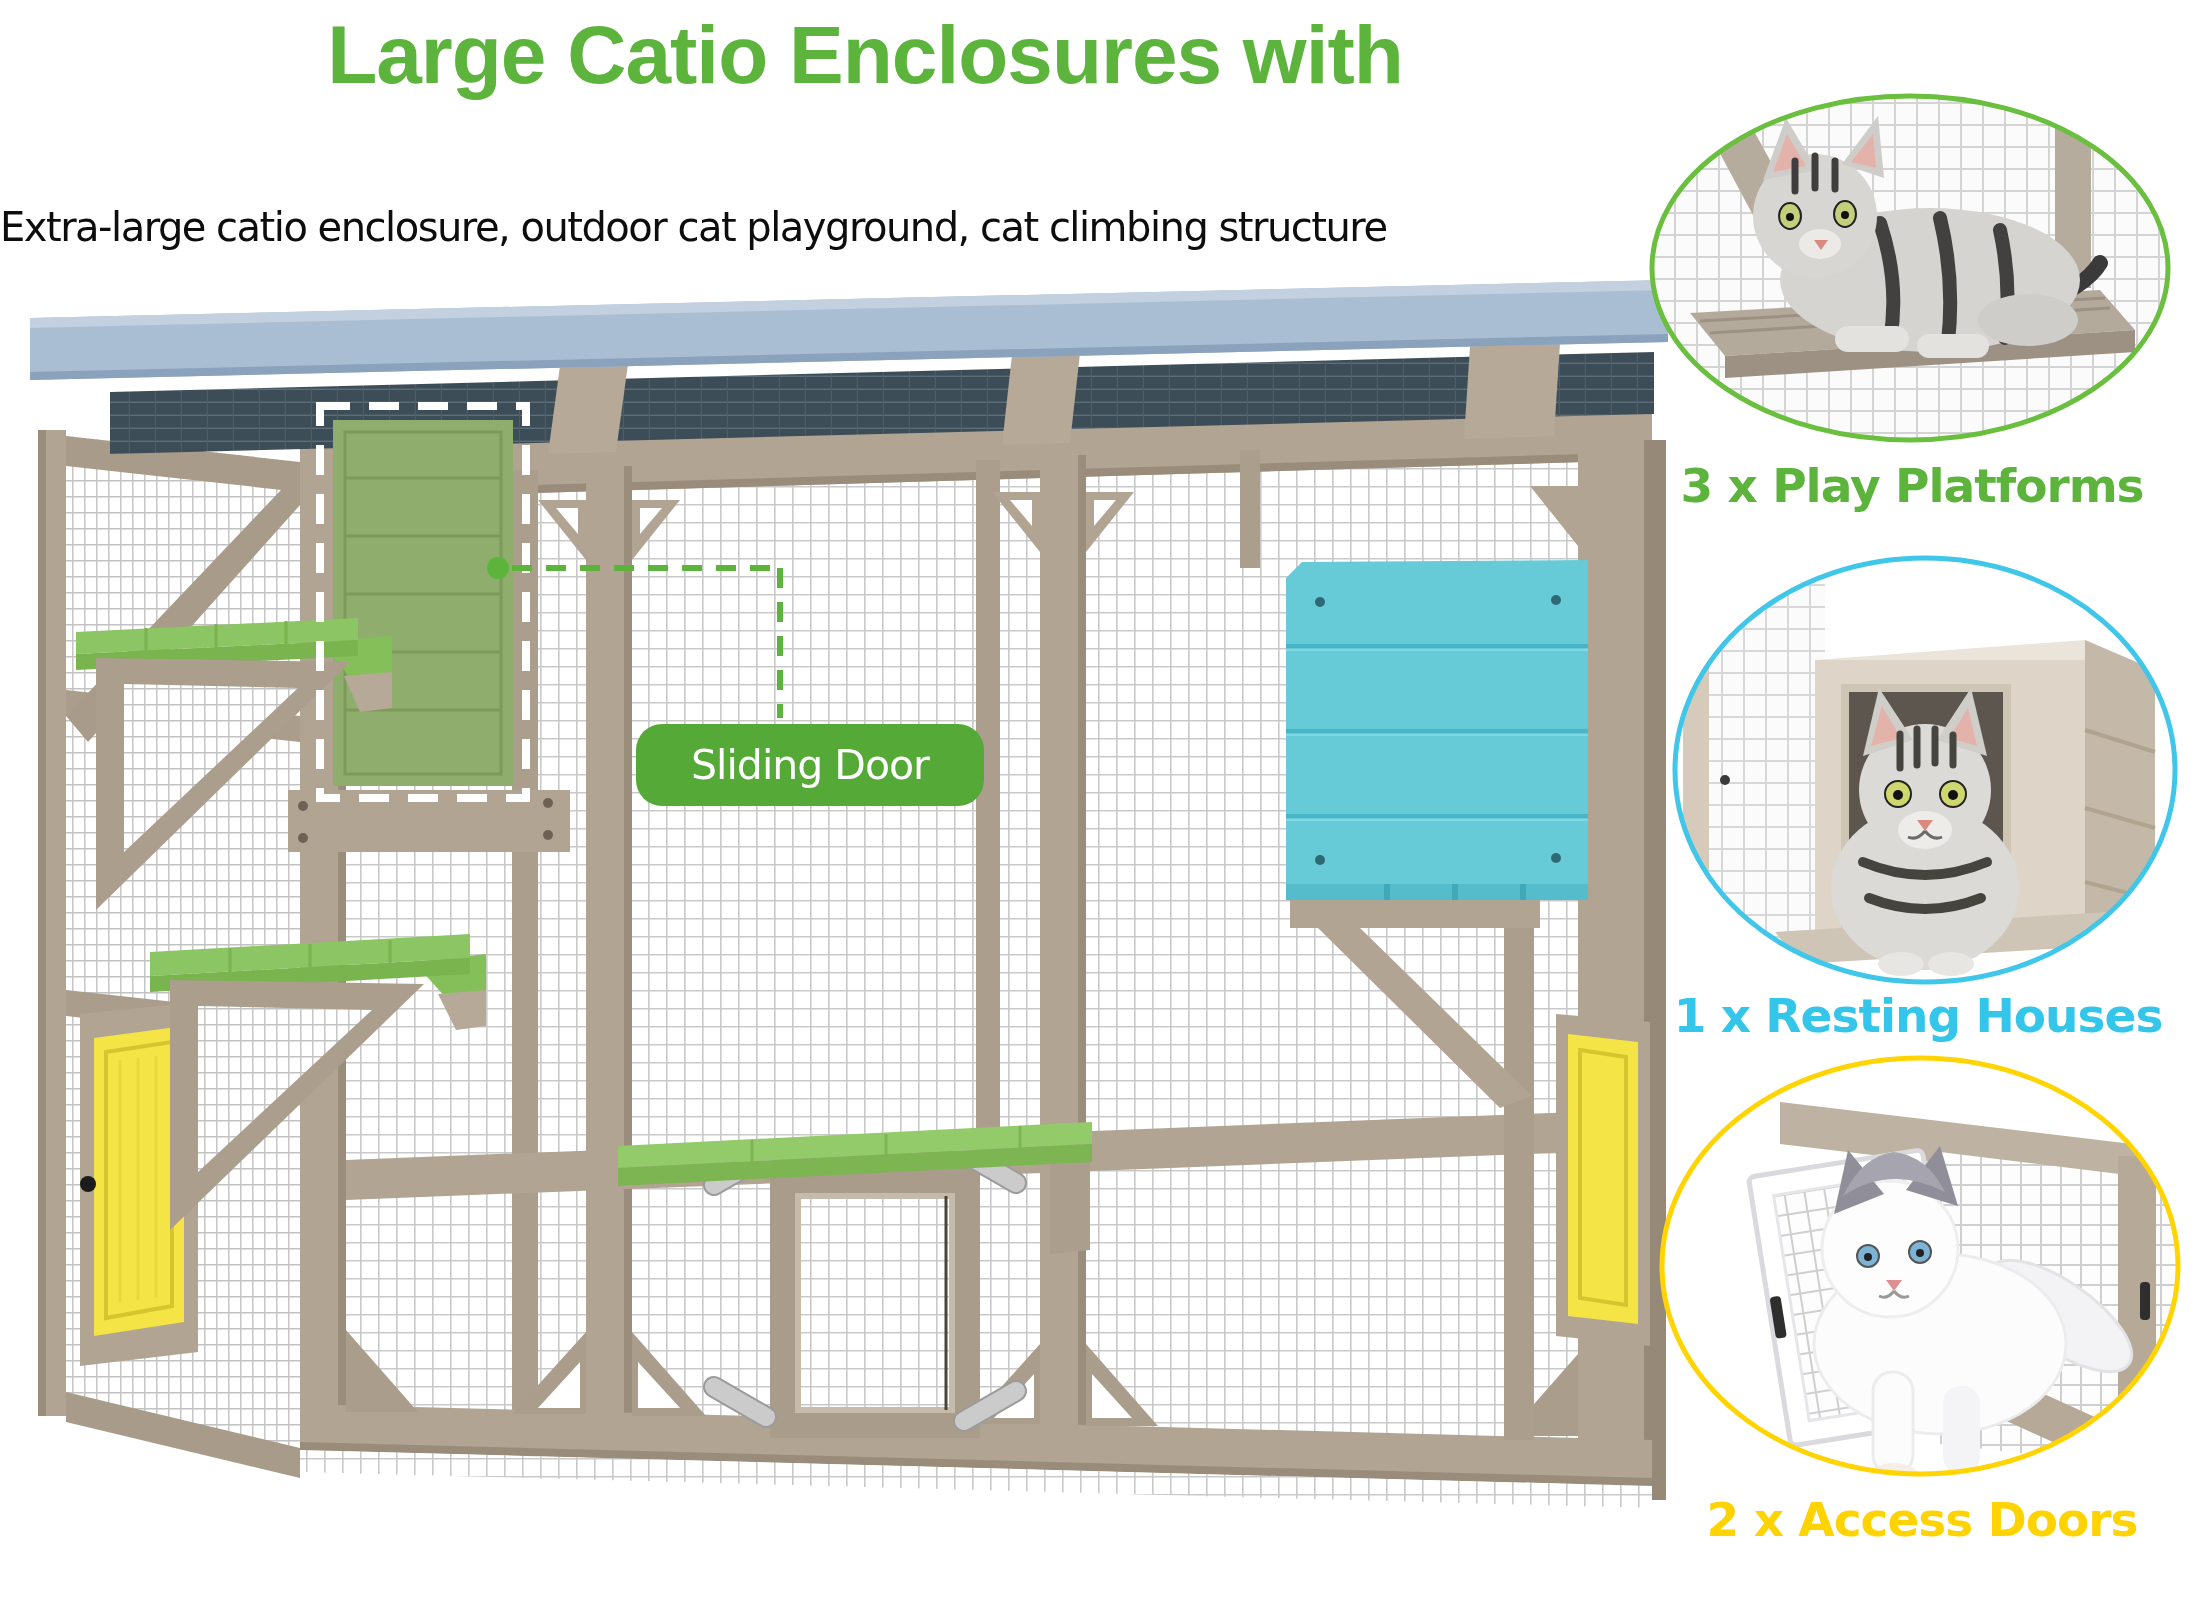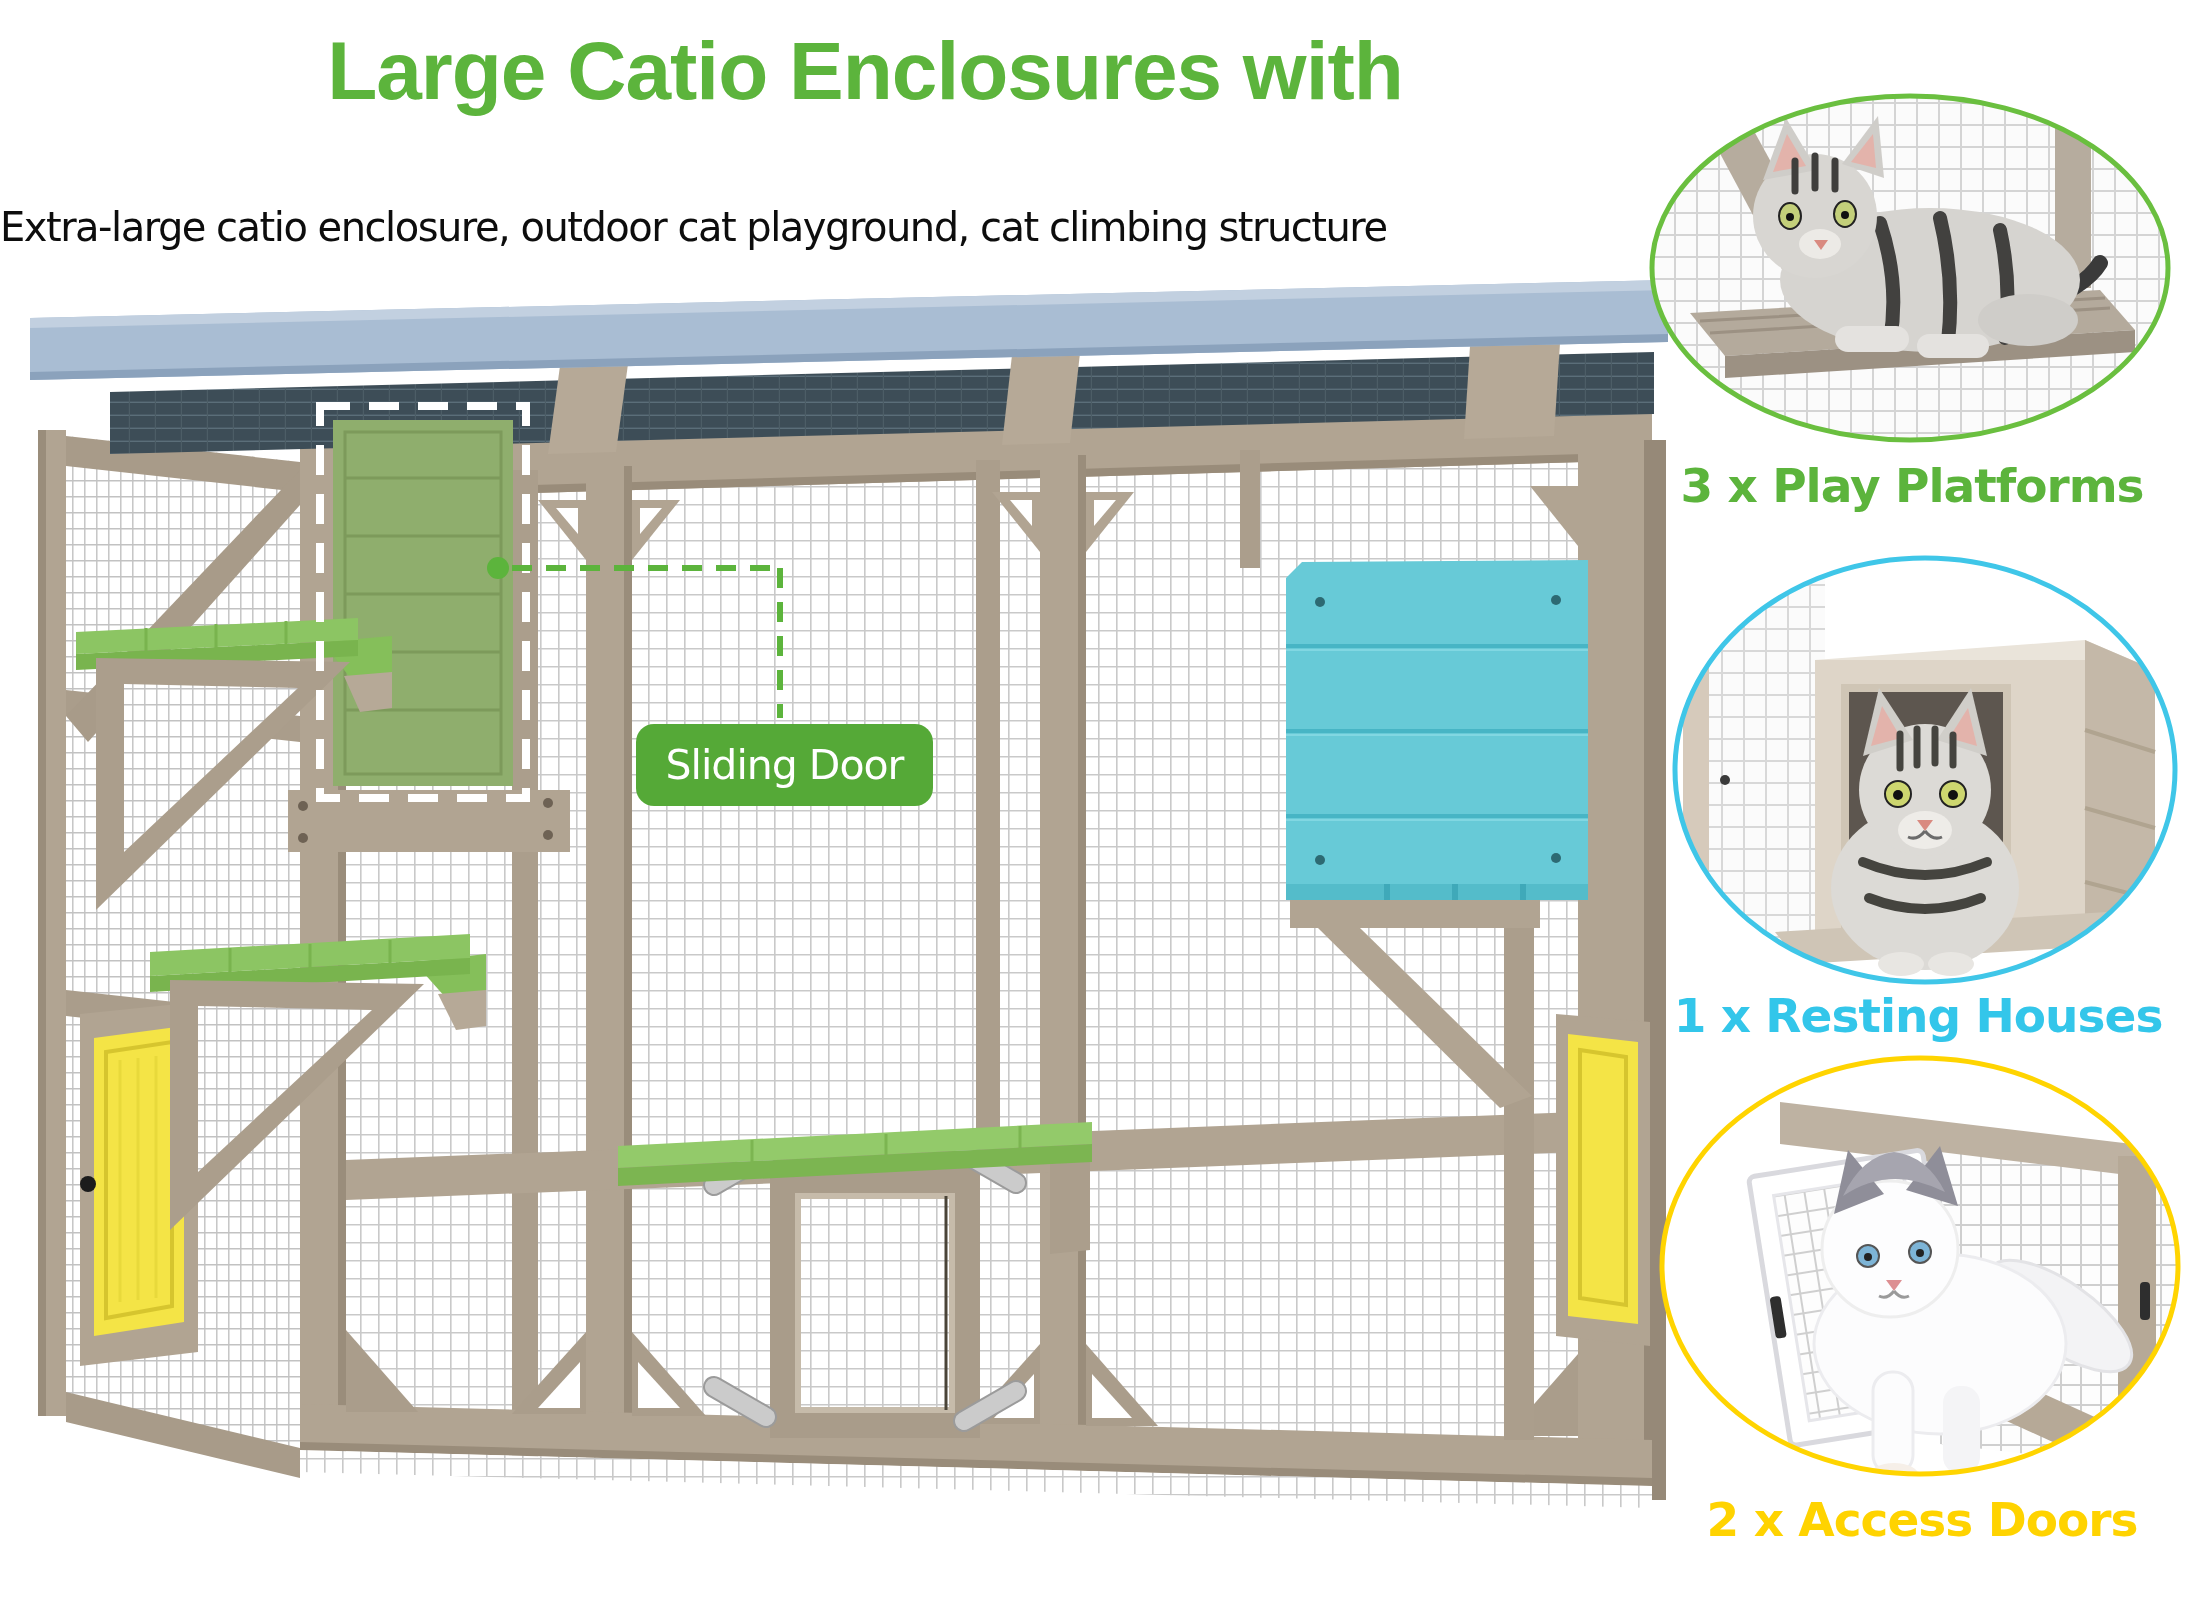--- a/index.html
+++ b/index.html
@@ -1,24 +1,24 @@
 <!DOCTYPE html>
 <html><head>
 <meta charset="utf-8">
 <style>
   html,body{margin:0;padding:0;background:#ffffff;}
   .stage{position:relative;width:2200px;height:1600px;background:#ffffff;overflow:hidden;
          font-family:"Liberation Sans", sans-serif;}
   .title{position:absolute;left:0;top:12px;width:1730px;text-align:center;
-         color:#5cb43c;font-weight:bold;font-size:82px;line-height:1.05;letter-spacing:-1px;margin-top:16px;}
+         color:#5cb43c;font-weight:bold;font-size:82px;line-height:1.05;letter-spacing:-1px;}
   .subtitle{position:absolute;left:0;top:204px;width:1740px;text-align:left;color:#0d0d0d;
          font-family:"DejaVu Sans", sans-serif;font-size:40px;letter-spacing:-1.5px;}
   .catio-svg{position:absolute;left:0;top:0;width:2200px;height:1600px;}
-  .sliding-label{position:absolute;left:636px;top:724px;width:297px;height:82px;background:#55a937;
-         border-radius:18px;color:#ffffff;font-family:"DejaVu Sans", sans-serif;font-size:41px;
+  .sliding-label{position:absolute;left:636px;top:724px;width:348px;height:82px;background:#55a937;
+         border-radius:26px;color:#ffffff;font-family:"DejaVu Sans", sans-serif;font-size:41px;
          display:flex;align-items:center;justify-content:center;letter-spacing:-1px;}
   .photo{position:absolute;}
   .feat{position:absolute;width:600px;text-align:center;font-family:"DejaVu Sans", sans-serif;
         font-weight:bold;font-size:47px;letter-spacing:-1px;white-space:nowrap;}
   .f1{left:1612px;top:458px;color:#5cb43c;}
   .f2{left:1618px;top:988px;color:#33c6ea;}
   .f3{left:1622px;top:1492px;color:#ffd300;}
 </style>
 </head>
 <body>

